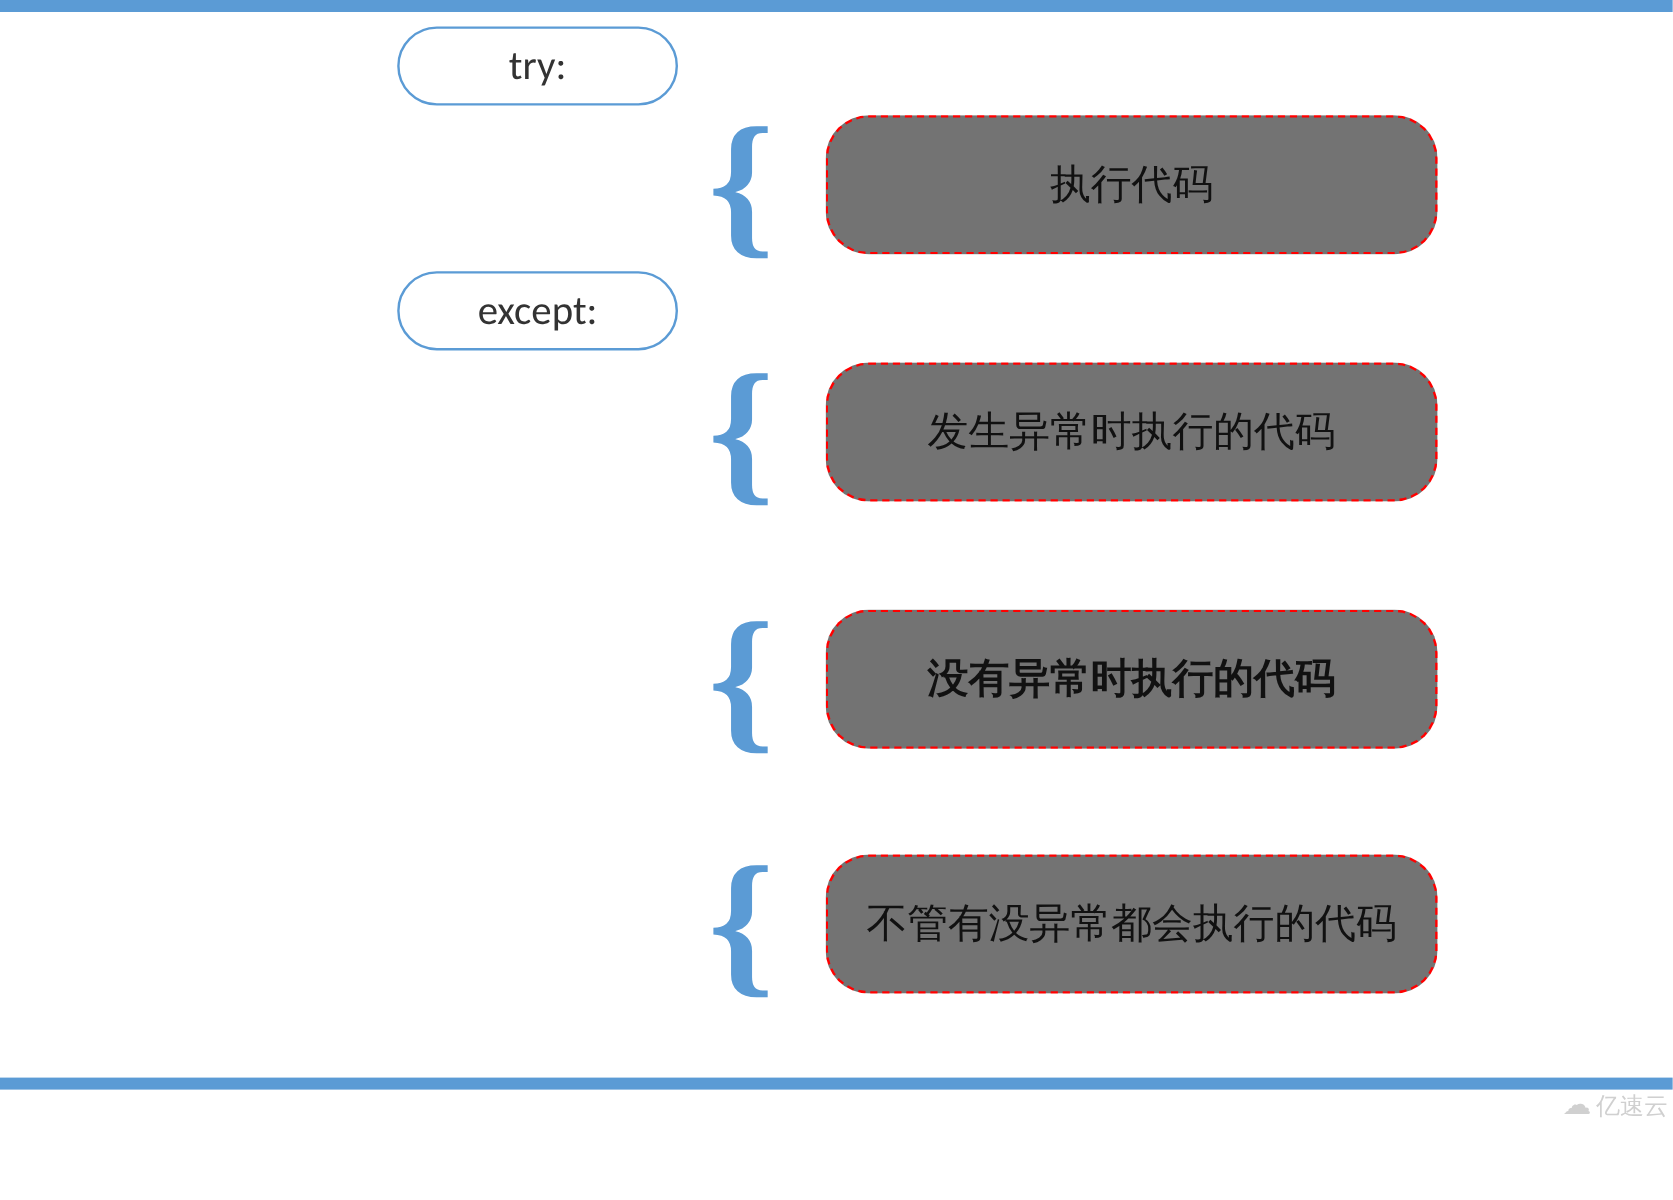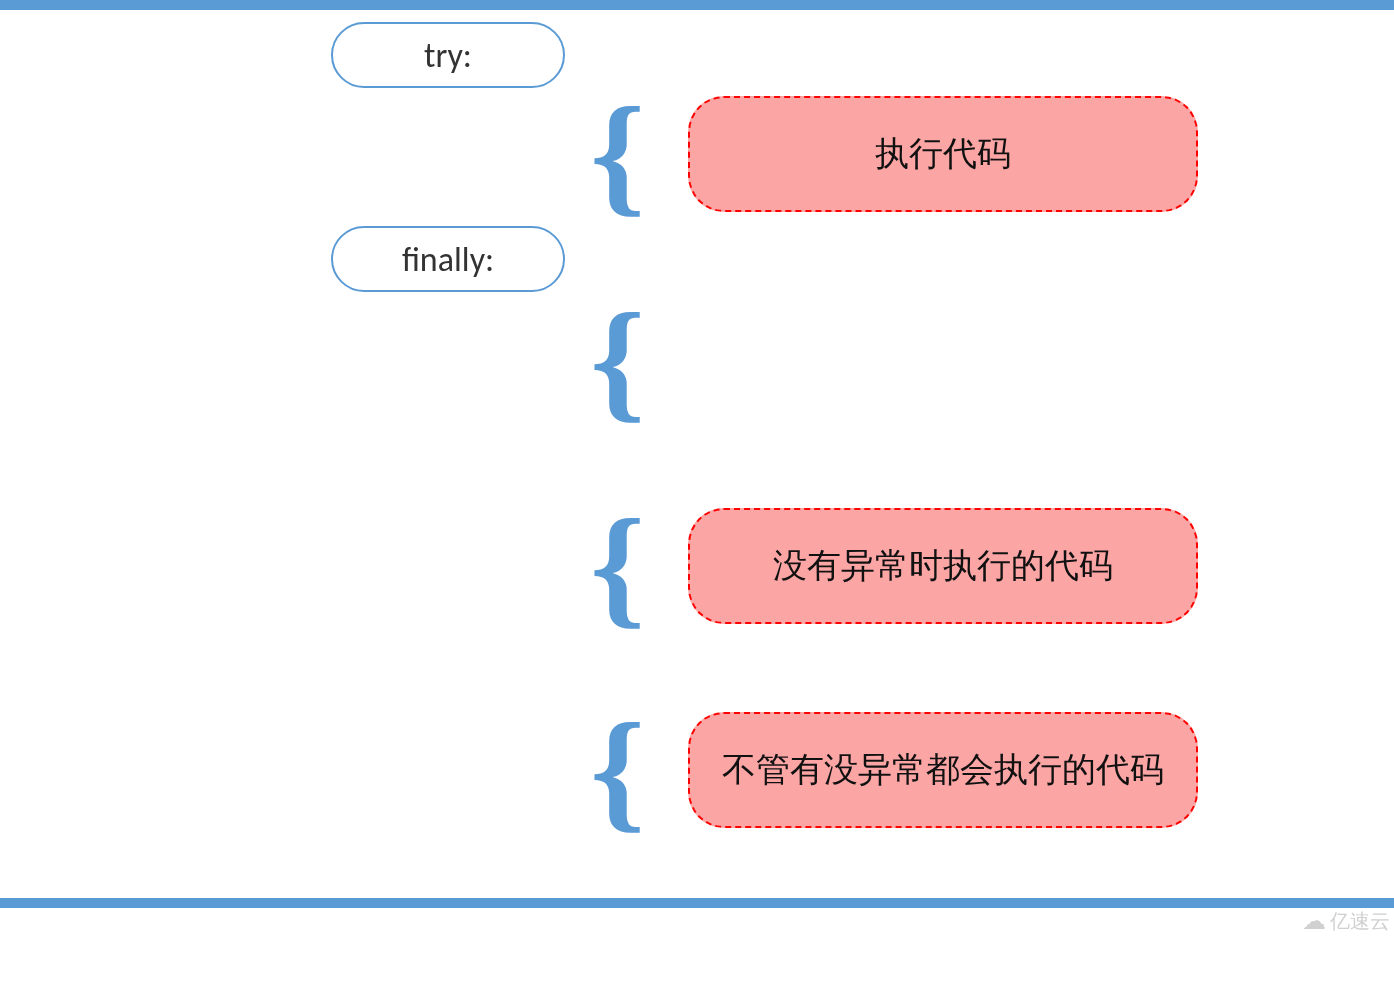--- a/index.html
+++ b/index.html
@@ -52,21 +52,21 @@
     color: #5b9bd5;
     line-height: 1;
     transform: scaleY(0.95);
   }
   .desc-box {
     position: absolute;
     width: 510px;
     height: 116px;
     border: 2.5px dashed #ff0000;
     border-radius: 36px;
-    background: #fca5a5;
+    background: #737373;
     display: flex;
     align-items: center;
     justify-content: center;
     font-size: 34px;
     color: #111111;
   }
   .watermark {
     position: absolute;
     right: 4px;
     bottom: 62px;
@@ -86,21 +86,21 @@
   .kw1 { left: 331px; top: 18px; }
   .br1 { left: 590px; top: 80px; }
   .d1  { left: 688px; top: 92px; }
 
   .kw2 { left: 331px; top: 222px; }
   .br2 { left: 590px; top: 286px; }
   .d2  { left: 688px; top: 298px; }
 
   .kw3 { left: 331px; top: 428px; }
   .br3 { left: 590px; top: 492px; }
-  .d3  { left: 688px; top: 504px; }
+  .d3  { left: 688px; top: 504px; font-weight: bold; }
 
   .kw4 { left: 331px; top: 632px; }
   .br4 { left: 590px; top: 696px; }
   .d4  { left: 688px; top: 708px; }
 </style>
 </head>
 <body>
 
 <div class="hr-top"></div>
 
@@ -108,23 +108,26 @@
 
   <div class="keyword-box kw1">
     <span>try:</span>
   </div>
   <div class="brace br1">{</div>
   <div class="desc-box d1">
     <span>执行代码</span>
   </div>
 
   <div class="keyword-box kw2">
-    <span>finally:</span>
+    <span>except:</span>
   </div>
   <div class="brace br2">{</div>
+  <div class="desc-box d2">
+    <span>发生异常时执行的代码</span>
+  </div>
 
   <div class="brace br3">{</div>
   <div class="desc-box d3">
     <span>没有异常时执行的代码</span>
   </div>
 
   <div class="brace br4">{</div>
   <div class="desc-box d4">
     <span>不管有没异常都会执行的代码</span>
   </div>

